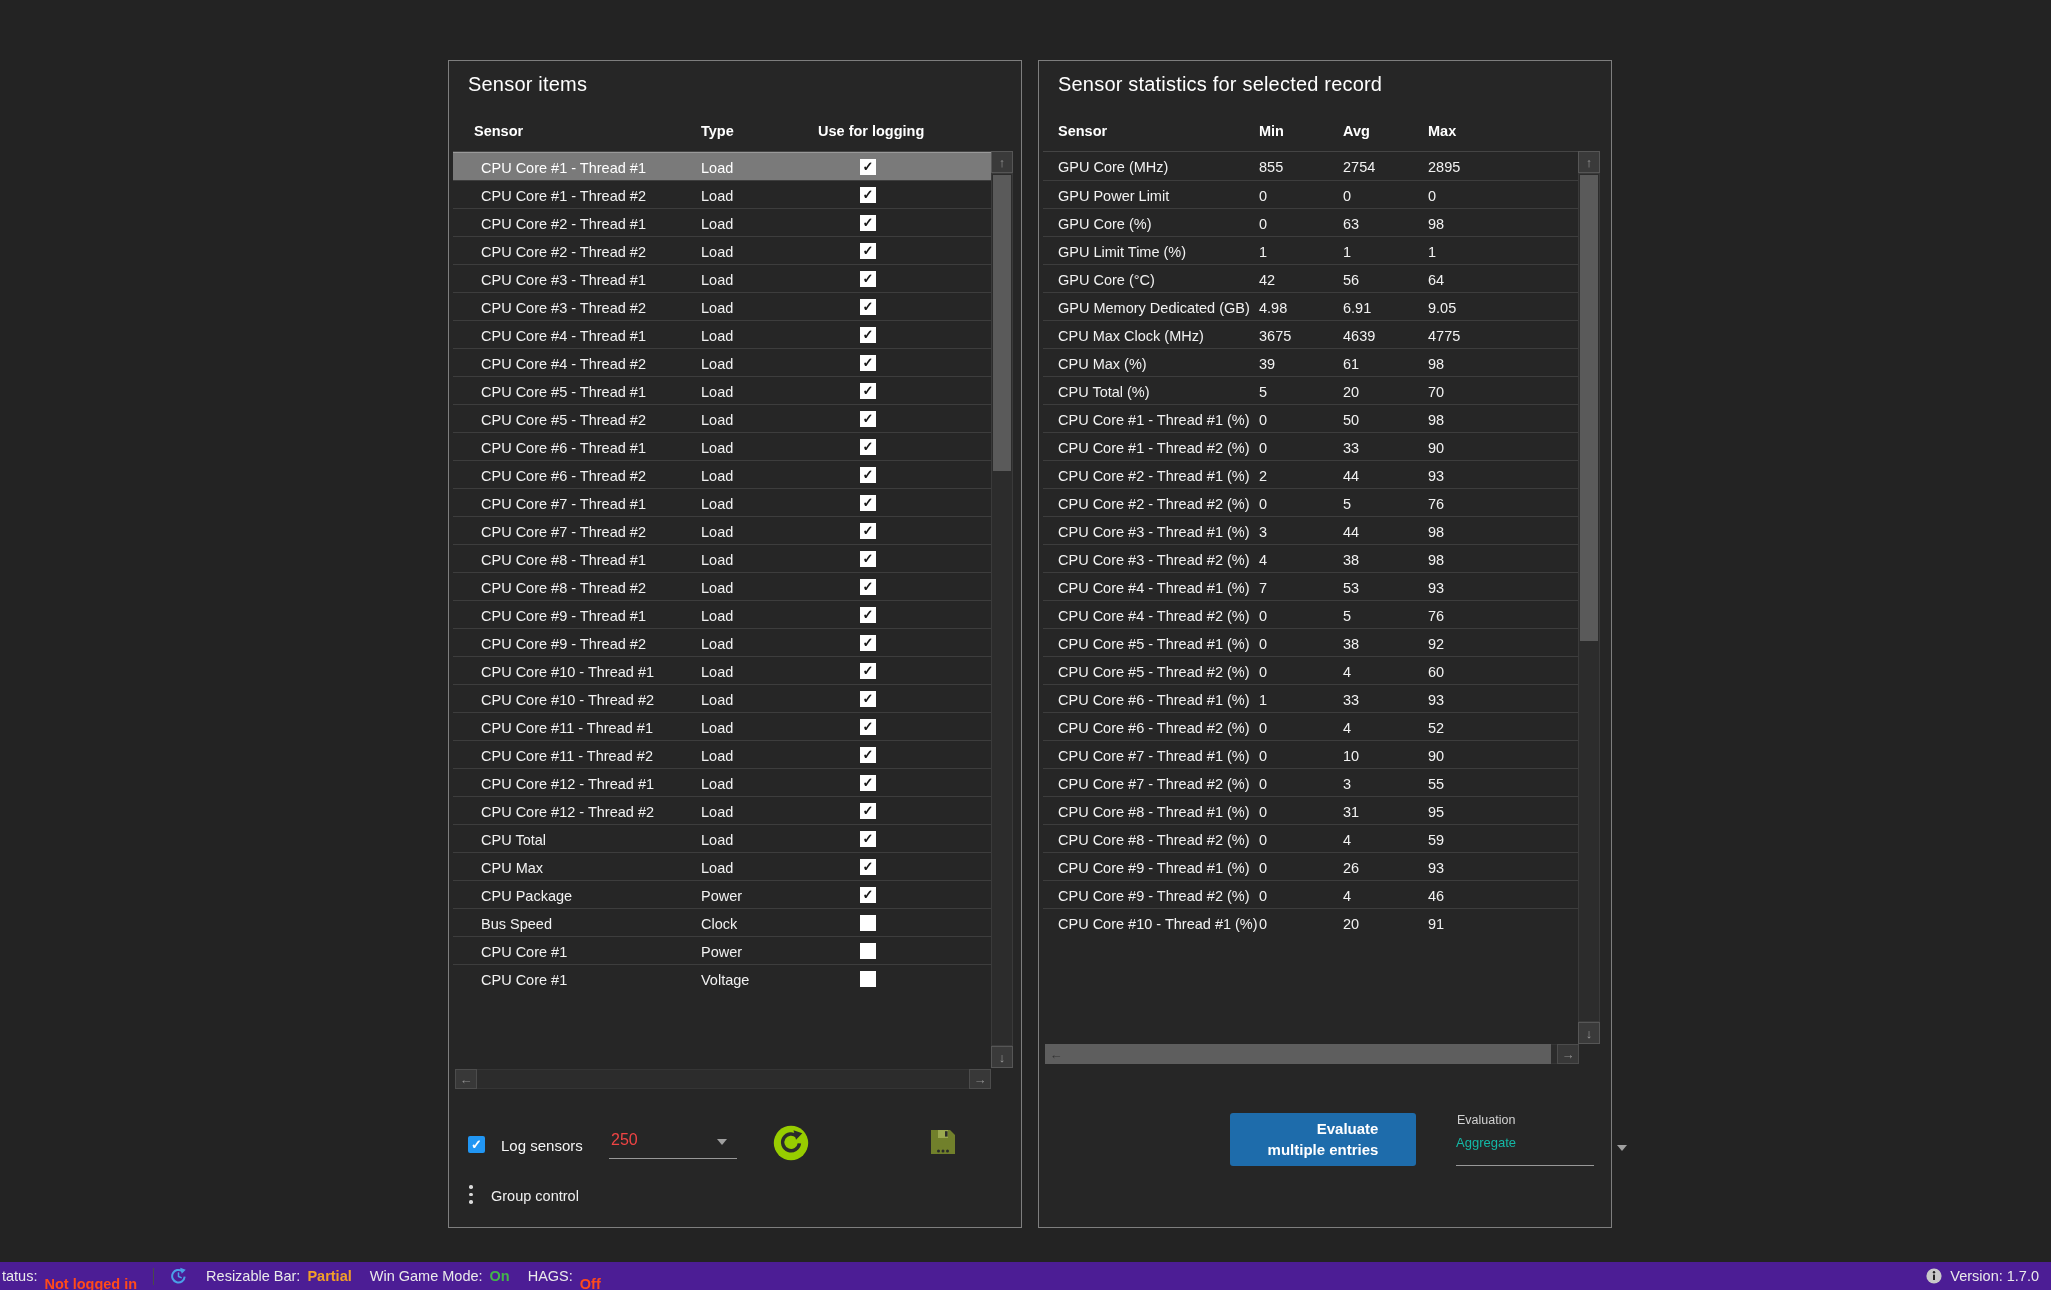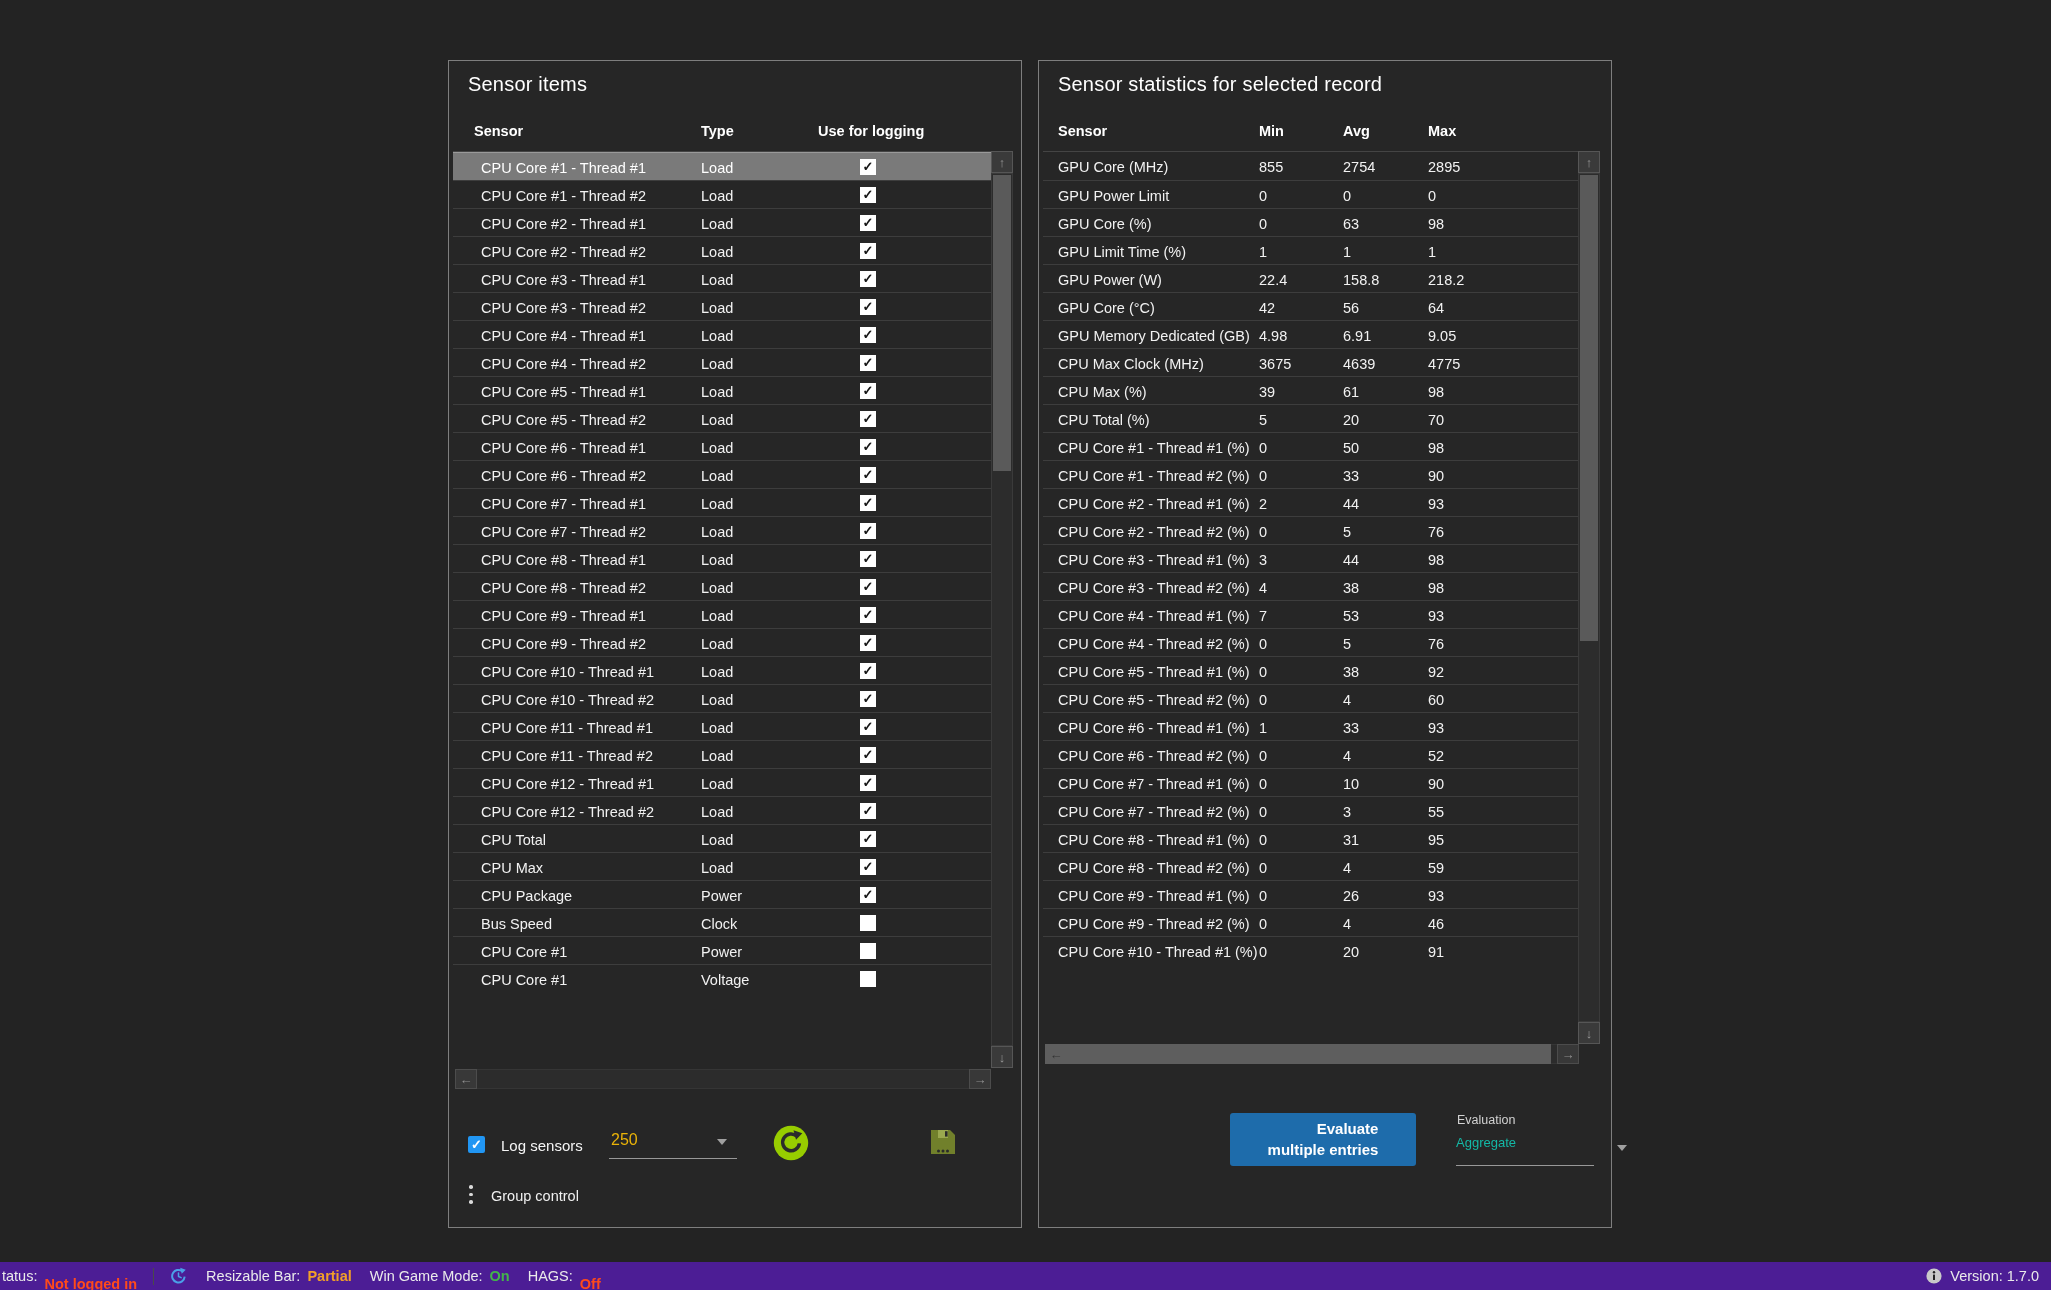--- a/index.html
+++ b/index.html
@@ -31,21 +31,21 @@
   .vthumb{position:absolute;width:18px;left:2px;background:#5a5a5a;}
   .htrack{position:absolute;height:20px;background:#2c2c2c;border:1px solid #353535;box-sizing:border-box;}
   .hthumb{position:absolute;height:20px;top:0;background:#5e5e5e;}
   .hbtn{width:22px;height:20px;position:absolute;background:#383838;border:1px solid #4c4c4c;
         box-sizing:border-box;color:#8f8f8f;font-size:13px;display:flex;align-items:center;justify-content:center;}
   .hbtn.onthumb{background:#5e5e5e;border:none;color:#333;}
   
   .cbx-blue{position:absolute;left:19px;top:1075px;width:17px;height:17px;background:#2196f3;border-radius:2px;
             display:flex;align-items:center;justify-content:center;color:#fff;font-size:13px;font-weight:bold;}
   .logsensors-label{position:absolute;left:52px;top:1076px;font-size:15px;color:#f5f5f5;}
-  .sel-value{position:absolute;font-size:16px;color:#eab308;}
+  .sel-value{position:absolute;font-size:16px;color:#ef4444;}
   .sel-underline{position:absolute;height:1px;background:#989898;}
   .caret{position:absolute;width:0;height:0;border-left:5px solid transparent;border-right:5px solid transparent;
          border-top:6px solid #a0a0a0;}
   .round-btn{position:absolute;width:36px;height:36px;}
   .kebab{position:absolute;left:20px;top:1124px;display:flex;flex-direction:column;gap:4px;}
   .kebab i{width:3.5px;height:3.5px;border-radius:50%;background:#dadada;}
   .groupctl-label{position:absolute;left:42px;top:1127px;font-size:14.5px;color:#f0f0f0;}
   
   .eval-btn{position:absolute;left:191px;top:1052px;width:186px;height:53px;background:#1e6cab;border:none;
             border-radius:3px;color:#fff;font-family:"Liberation Sans",sans-serif;font-size:15px;font-weight:bold;
@@ -295,26 +295,20 @@
           <span class="cell cr-sensor">GPU Core (%)</span>
           <span class="cell cr-min">0</span>
           <span class="cell cr-avg">63</span>
           <span class="cell cr-max">98</span>
         </div>
         <div class="lrow">
           <span class="cell cr-sensor">GPU Limit Time (%)</span>
           <span class="cell cr-min">1</span>
           <span class="cell cr-avg">1</span>
           <span class="cell cr-max">1</span>
-        </div>
-        <div class="lrow">
-          <span class="cell cr-sensor">GPU Power (W)</span>
-          <span class="cell cr-min">22.4</span>
-          <span class="cell cr-avg">158.8</span>
-          <span class="cell cr-max">218.2</span>
         </div>
         <div class="lrow">
           <span class="cell cr-sensor">GPU Core (°C)</span>
           <span class="cell cr-min">42</span>
           <span class="cell cr-avg">56</span>
           <span class="cell cr-max">64</span>
         </div>
         <div class="lrow">
           <span class="cell cr-sensor">GPU Memory Dedicated (GB)</span>
           <span class="cell cr-min">4.98</span>

